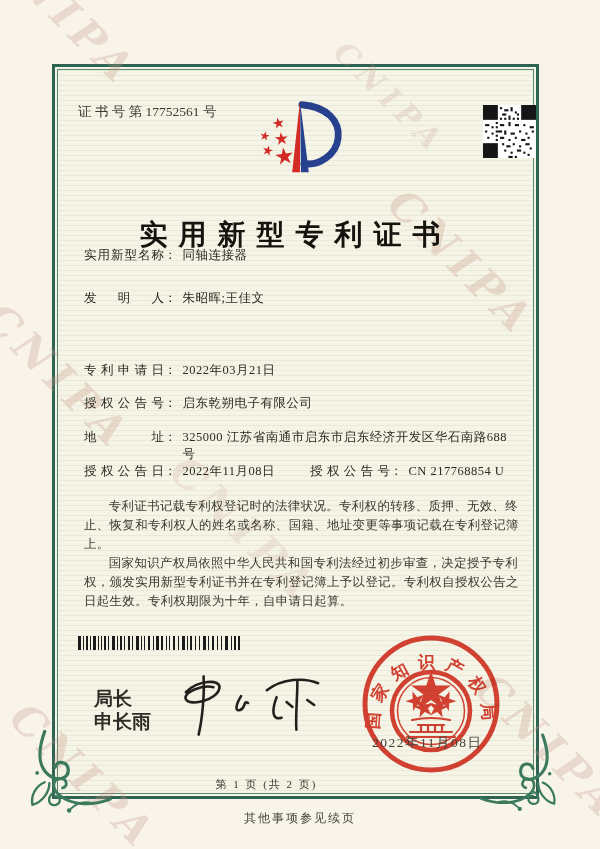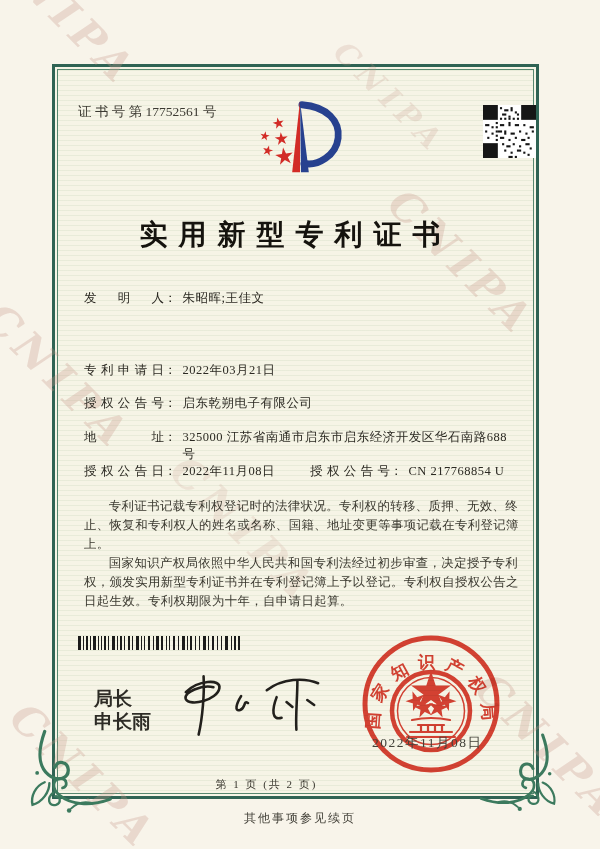--- a/index.html
+++ b/index.html
@@ -163,20 +163,23 @@
         <rect x="16" y="21" width="2" height="1"></rect>
       <rect x="19" y="22" width="1" height="1"></rect>
         <rect x="21" y="23" width="1" height="1"></rect>
         <rect x="12" y="24" width="2" height="1"></rect>
       <rect x="15" y="24" width="1" height="1"></rect>
     </g>
   </svg>
 
   <div class="title">实用新型专利证书</div>
 
+  <div class="field-row" style="top:247px">
+    <span class="flabel">实用新型名称</span><span class="fcolon">：</span><span class="fvalue">同轴连接器</span>
+  </div>
   <div class="field-row" style="top:290px">
     <span class="flabel">发明人</span><span class="fcolon">：</span><span class="fvalue">朱昭晖;王佳文</span>
   </div>
   <div class="field-row" style="top:362px">
     <span class="flabel">专利申请日</span><span class="fcolon">：</span><span class="fvalue">2022年03月21日</span>
   </div>
   <div class="field-row" style="top:395px">
     <span class="flabel">授权公告号</span><span class="fcolon">：</span><span class="fvalue">启东乾朔电子有限公司</span>
   </div>
   <div class="field-row" style="top:429px">

